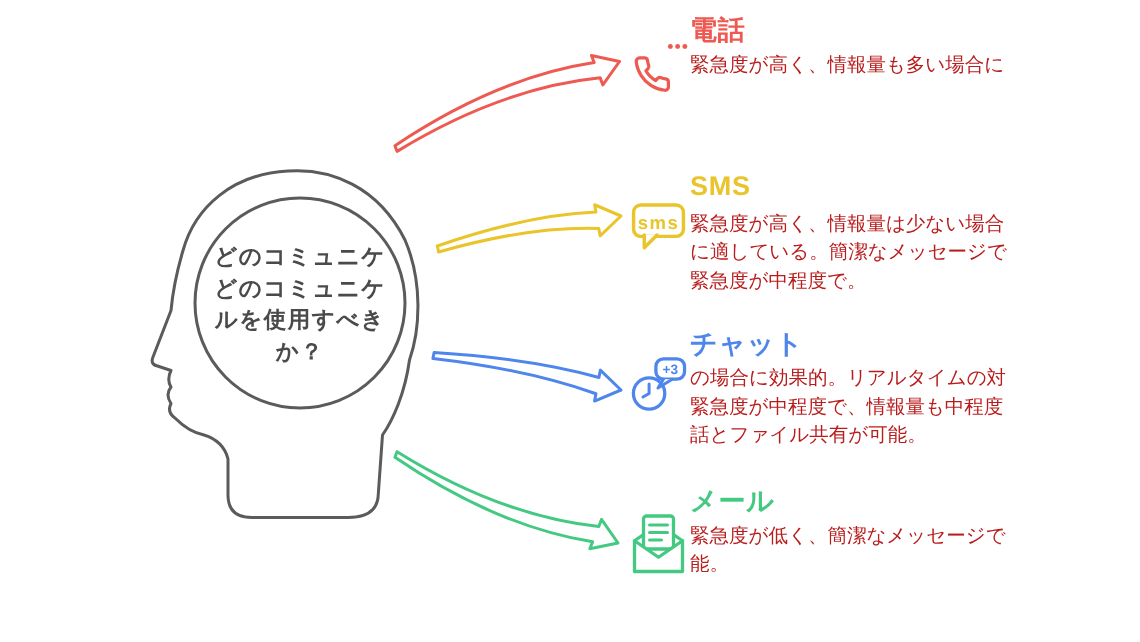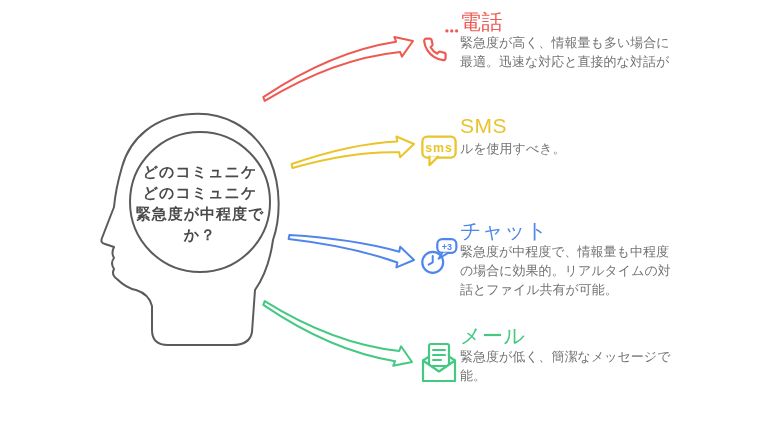--- a/index.html
+++ b/index.html
@@ -1,44 +1,44 @@
 <!DOCTYPE html>
 <html><head>
 <meta charset="utf-8">
 <style>
   html,body{margin:0;padding:0;background:#fff;}
   .stage{position:relative;width:760px;height:428px;background:#ffffff;overflow:hidden;
          font-family:"Liberation Sans",sans-serif;}
   .layer{position:absolute;left:0;top:0;}
   .q{position:absolute;left:113px;top:161px;width:174px;text-align:center;
      font-weight:bold;font-size:15px;line-height:21px;color:#4a4a4a;letter-spacing:1px;}
-  .title{position:absolute;left:460px;font-size:21px;font-weight:normal;color:var(--c);
+  .title{position:absolute;left:460px;font-size:18px;font-weight:bold;color:var(--c);
          letter-spacing:.5px;}
-  .desc{position:absolute;left:460px;width:235px;font-size:13px;line-height:19px;color:#737373;}
+  .desc{position:absolute;left:460px;width:235px;font-size:13px;line-height:19px;color:#b91c1c;}
   .desc div{white-space:nowrap;}
   .icon{position:absolute;color:var(--c);}
   svg{display:block;}
 </style>
 </head>
 <body>
 
 <div class="stage">
 
   <svg class="layer" style="left:100px;top:112px" width="180" height="238" viewBox="0 0 180 238">
     <path d="M92 2 C55 4 30 26 22 55 C17 72 15 84 14 95 L2 126 Q0 131 5 132 L14 135
              Q11 141 14 146 Q10 151 14 157 Q11 163 17 167 Q26 176 36 178 Q49 182 52 194
              L52 218 Q52 233 68 233 L132 233 Q150 233 152 220 L155 178
              C162 168 170 150 173 128 C180 108 182 76 170 48 C152 12 120 0 92 2 Z" fill="none" stroke="#5b5b5b" stroke-width="2" stroke-linejoin="round" stroke-linecap="round"></path>
     <circle cx="100" cy="90" r="70" fill="none" stroke="#5b5b5b" stroke-width="2"></circle>
   </svg>
 
   <div class="q">
     <div>どのコミュニケ</div>
     <div>どのコミュニケ</div>
-    <div>緊急度が中程度で</div>
+    <div>ルを使用すべき</div>
     <div>か？</div>
   </div>
 
   <svg class="layer" width="760" height="428" viewBox="0 0 760 428">
     <path fill="#fff" stroke="currentColor" stroke-width="2" stroke-linejoin="round" d="M264.7 100.9 Q334.1 58.6 400.1 51.9 L401.9 56.6 L413 41 L394.3 37.0 L396.1 41.7 Q331.3 51.6 263.3 97.1 Z" style="color: rgb(238, 90, 82);"></path>
     <path fill="#fff" stroke="currentColor" stroke-width="2" stroke-linejoin="round" d="M292.4 168.0 Q352.2 150.8 399.2 152.3 L400.1 157.2 L414 144 L396.4 136.5 L397.3 141.4 Q350.9 143.4 291.6 164.0 Z" style="color: rgb(233, 196, 42);"></path>
     <path fill="#fff" stroke="currentColor" stroke-width="2" stroke-linejoin="round" d="M288.6 239.0 Q351.9 246.3 397.3 262.5 L396.4 267.4 L414 260 L400.2 246.8 L399.3 251.7 Q353.3 238.9 289.4 235.0 Z" style="color: rgb(79, 134, 236);"></path>
     <path fill="#fff" stroke="currentColor" stroke-width="2" stroke-linejoin="round" d="M263.3 304.9 Q330.7 350.8 395.1 361.2 L393.2 365.8 L412 362 L401.0 346.3 L399.2 351.0 Q333.5 343.9 264.7 301.1 Z" style="color: rgb(67, 201, 129);"></path>
   </svg>
 
@@ -50,48 +50,49 @@
                  19.79 19.79 0 0 1-3.07-8.67A2 2 0 0 1 4.11 2h3a2 2 0 0 1 2 1.72
                  12.84 12.84 0 0 0 .7 2.81 2 2 0 0 1-.45 2.11L8.09 9.91a16 16 0 0 0 6 6l1.27-1.27a2 2 0 0 1 2.11-.45
                  12.84 12.84 0 0 0 2.81.7A2 2 0 0 1 22 16.92z" fill="none" stroke="currentColor" stroke-width="2" stroke-linecap="round" stroke-linejoin="round"></path>
       </g>
       <circle cx="30" cy="4.6" r="1.9" fill="currentColor"></circle>
       <circle cx="35.6" cy="4.6" r="1.9" fill="currentColor"></circle>
       <circle cx="41.2" cy="4.6" r="1.9" fill="currentColor"></circle>
     </svg>
     <div class="desc" style="top:33px">
       <div>緊急度が高く、情報量も多い場合に</div>
-      <div>最適。迅速な対応と直接的な対話が</div>
     </div>
   </div>
 
   <div class="channel" style="--c: #e9c42a;">
     <div class="title" style="top:114px">SMS</div>
     <svg class="icon" style="left:420px;top:131px" width="38" height="38" viewBox="0 0 40 40">
       <rect x="2.5" y="6" width="35" height="22" rx="5" fill="none" stroke="currentColor" stroke-width="2.4"></rect>
       <path d="M10 27 L10 36 L19 27" fill="#fff" stroke="currentColor" stroke-width="2.4" stroke-linejoin="round" stroke-linecap="round"></path>
       <text x="20" y="22.5" text-anchor="middle" font-size="13" font-weight="bold" fill="currentColor" font-family="Liberation Sans, sans-serif" letter-spacing="1">sms</text>
     </svg>
     <div class="desc" style="top:139px">
-      <div>ルを使用すべき。</div>
+      <div>緊急度が高く、情報量は少ない場合</div>
+      <div>に適している。簡潔なメッセージで</div>
+      <div>緊急度が中程度で。</div>
     </div>
   </div>
 
   <div class="channel" style="--c: #4f86ec;">
     <div class="title" style="top:217px">チャット</div>
     <svg class="icon" style="left:420px;top:236px" width="40" height="40" viewBox="0 0 44 44">
       <circle cx="14" cy="29" r="11.5" fill="none" stroke="currentColor" stroke-width="2.4"></circle>
       <path d="M14 29 L14 22 M14 29 L9.5 31.5" fill="none" stroke="currentColor" stroke-width="2.2" stroke-linecap="round"></path>
       <rect x="19" y="3.5" width="21" height="15" rx="5.5" fill="#fff" stroke="currentColor" stroke-width="2.4"></rect>
       <path d="M24.5 18.5 L20.5 25 L31 18.5" fill="#fff" stroke="currentColor" stroke-width="2.2" stroke-linejoin="round" stroke-linecap="round"></path>
       <text x="29.5" y="15" text-anchor="middle" font-size="10" font-weight="bold" fill="currentColor" font-family="Liberation Sans, sans-serif">+3</text>
     </svg>
     <div class="desc" style="top:242px">
+      <div>の場合に効果的。リアルタイムの対</div>
       <div>緊急度が中程度で、情報量も中程度</div>
-      <div>の場合に効果的。リアルタイムの対</div>
       <div>話とファイル共有が可能。</div>
     </div>
   </div>
 
   <div class="channel" style="--c: #43c981;">
     <div class="title" style="top:322px">メール</div>
     <svg class="icon" style="left:417px;top:341px" width="44" height="44" viewBox="0 0 44 44">
       <rect x="12" y="3" width="20" height="22" rx="2" fill="#fff" stroke="currentColor" stroke-width="2.2"></rect>
       <path d="M16 9 H28 M16 14 H28 M16 19 H24" fill="none" stroke="currentColor" stroke-width="2" stroke-linecap="round"></path>
       <path d="M6 19.5 L6 40 L38 40 L38 19.5 L22 30.5 Z" fill="#fff" stroke="currentColor" stroke-width="2.2" stroke-linejoin="round"></path>

